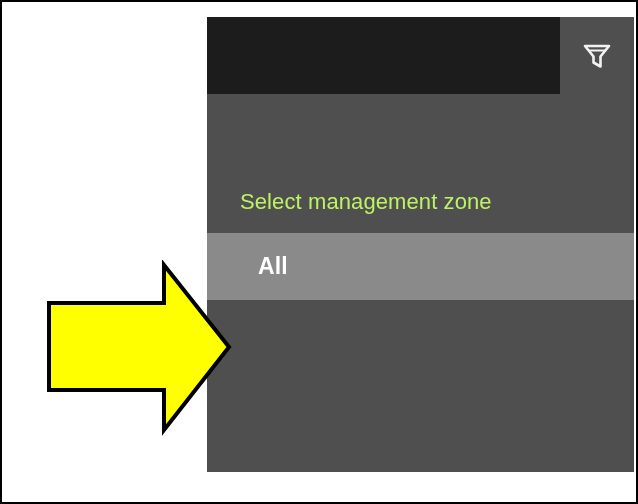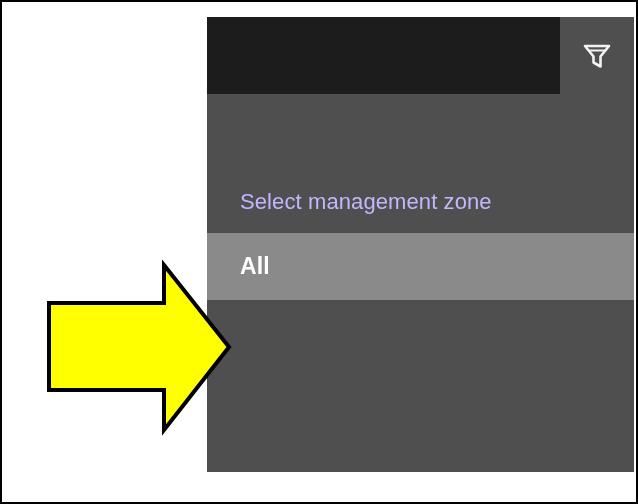--- a/index.html
+++ b/index.html
@@ -83,40 +83,40 @@
   .zone-section-label {
     position: absolute;
     left: 0;
     top: 77px;
     width: 427px;
     height: 139px;
     display: flex;
     align-items: flex-end;
     padding: 0 0 18px 33px;
     box-sizing: border-box;
-    color: #c4b5fd;
+    color: #bef264;
     font-size: 22px;
     font-weight: 400;
     letter-spacing: 0.1px;
     white-space: nowrap;
   }
 
   
   .zone-list {
     position: absolute;
     left: 0;
     top: 216px;
     width: 427px;
   }
   .zone-item {
     width: 427px;
     height: 67px;
     display: flex;
     align-items: center;
-    padding-left: 33px;
+    padding-left: 51px;
     box-sizing: border-box;
     color: #ffffff;
     font-size: 23px;
     font-weight: 400;
     letter-spacing: 0.1px;
     white-space: nowrap;
     cursor: pointer;
     background: #4f4f4f;
   }
   .zone-item.selected {

